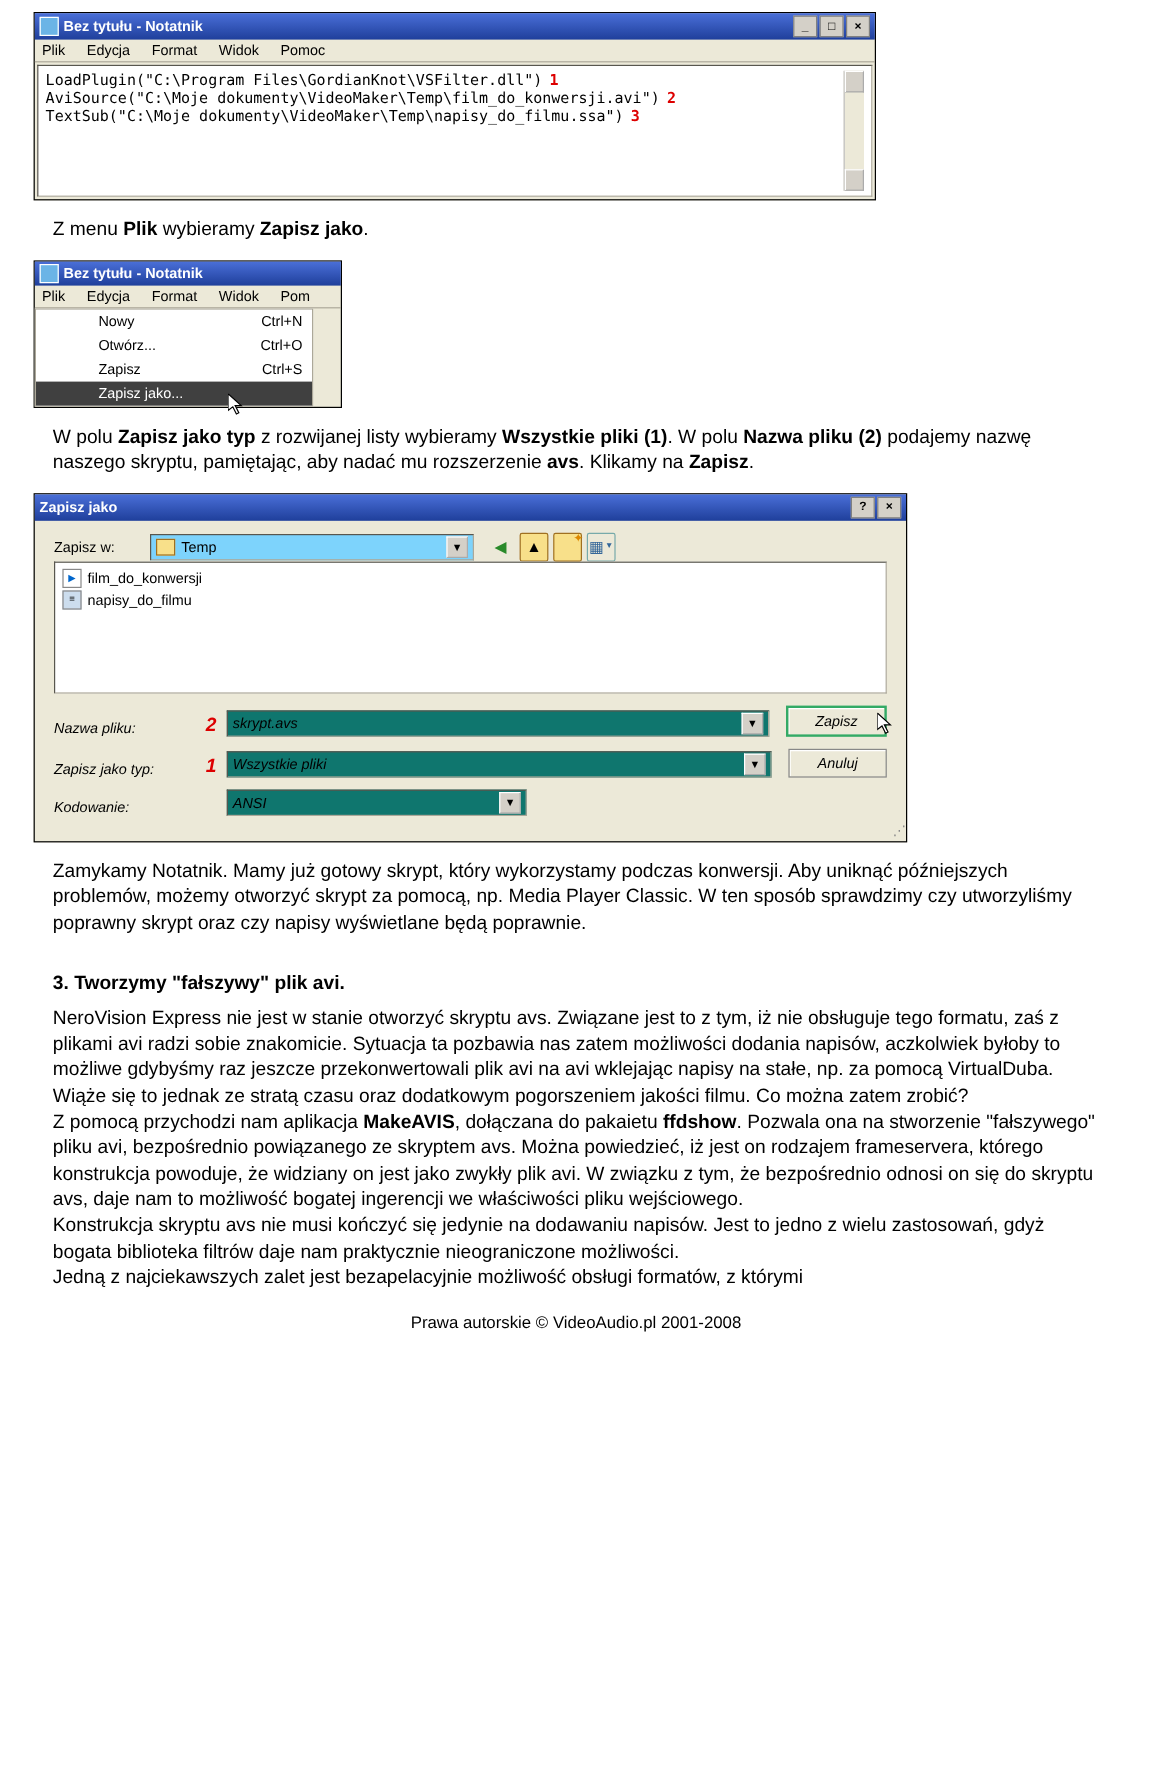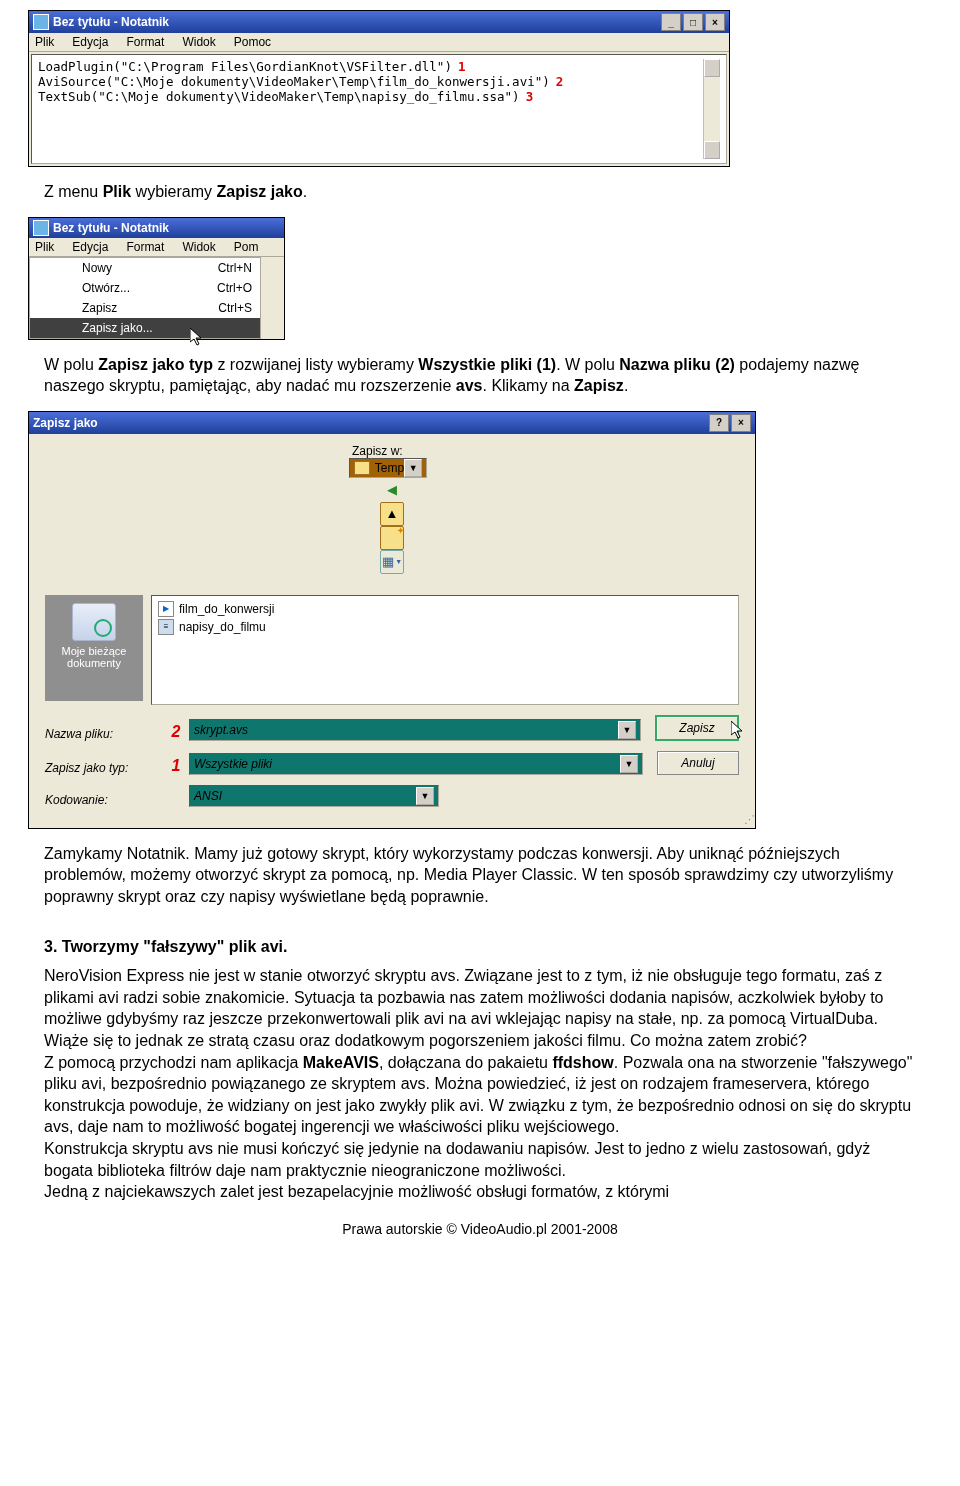--- a/index.html
+++ b/index.html
@@ -107,26 +107,25 @@
   }
   .saveas .titlebar { font-weight: bold; }
   .saveas .content {
     padding: 10px 16px 6px 16px;
     font-size: 12px;
     position: relative;
   }
   .saveas .toprow {
     display: flex;
     align-items: center;
-    margin-bottom: 21px;
-    flex-direction: column;
+    margin-bottom: 0;
   }
   .saveas .toprow .lbl { width: 80px; }
   .combo {
-    background: #a16207;
+    background: #7dd3fc;
     border: 1px inset #aca899;
     display: flex; align-items: center;
     height: 20px;
     padding: 0 4px;
     flex: 1;
     margin-right: 8px;
   }
   .combo .folder-icon {
     width: 14px; height: 12px;
     background: #f8e08a;
@@ -319,24 +318,20 @@
         <span class="dd-arrow">▼</span>
       </div>
       <span class="tbicon" style="color:#2a8a2a;">◀</span>
       <span class="tbicon" style="background:#f8e08a;border:1px solid #a07020;">▲</span>
       <span class="tbicon" style="background:#f8e08a;border:1px solid #a07020;position:relative;">
           <span style="position:absolute;right:-2px;top:-2px;color:#d80;font-size:10px;">✦</span>
         </span>
       <span class="tbicon" style="border:1px solid #7aa;color:#369;">▦<span style="font-size:7px;margin-left:1px;">▼</span></span>
     </div>
     <div class="maincols">
-      <div class="placesbar">
-        <div class="place-icon"></div>
-        <div>Moje bieżące dokumenty</div>
-      </div>
       <div class="filelist">
         <div class="frow">
           <span class="file-icon" style="color:#06c;">▶</span>
           <span>film_do_konwersji</span>
         </div>
         <div class="frow">
           <span class="file-icon" style="background:#cde;">≡</span>
           <span>napisy_do_filmu</span>
         </div>
       </div>

